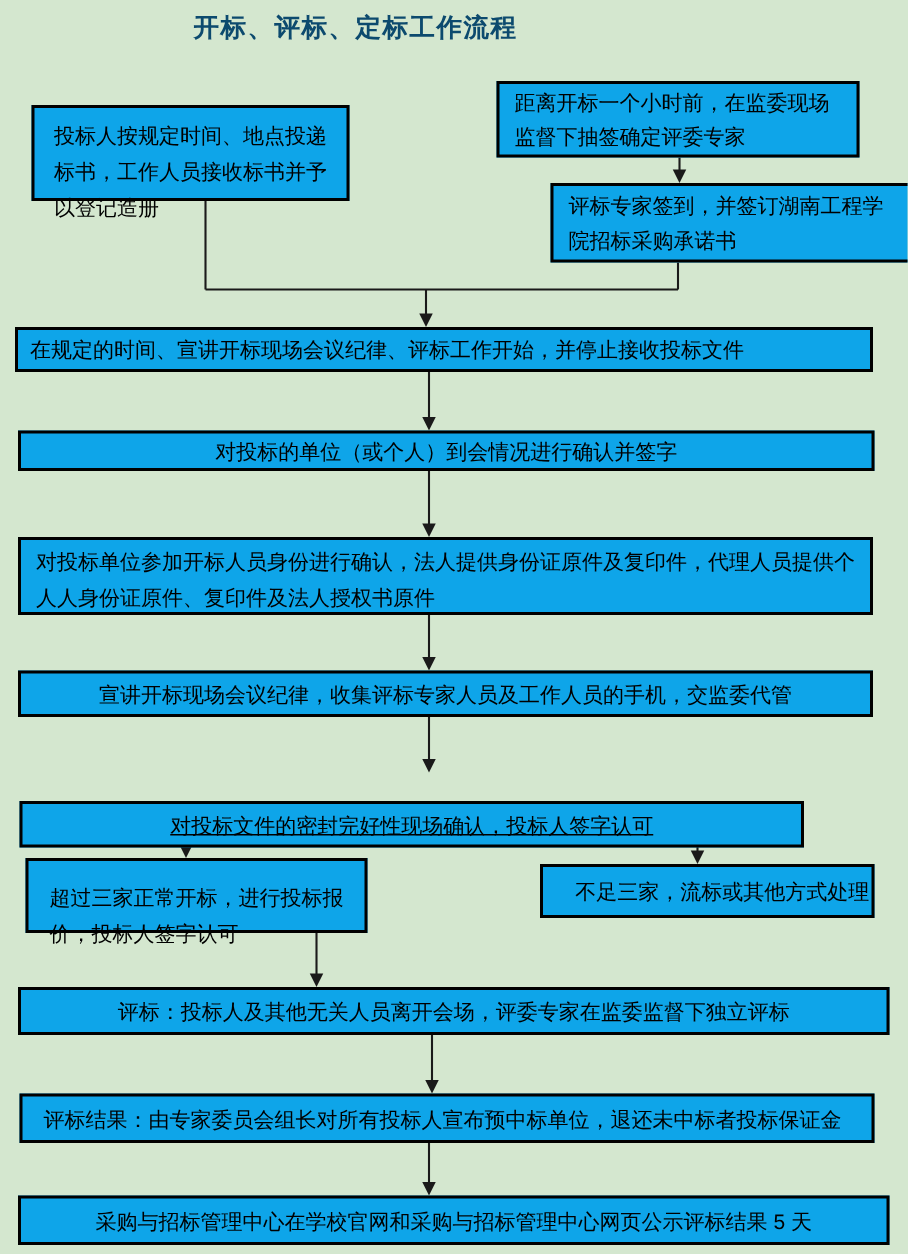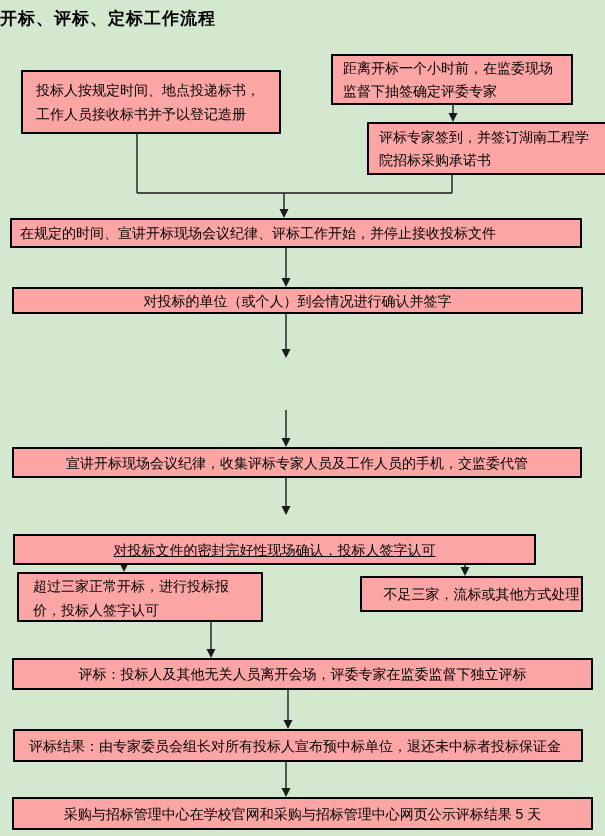--- a/index.html
+++ b/index.html
@@ -14,56 +14,57 @@
     position: relative;
     width: 605px;
     height: 836px;
     overflow: hidden;
   }
   .flow-title {
     position: absolute;
     left: 0;
     top: 7px;
     width: 474px;
+    text-align: center;
     font-size: 17px;
     font-weight: bold;
-    color: #000000;
+    color: #0c4a6e;
     letter-spacing: 1px;
   }
   .node {
     position: absolute;
     box-sizing: border-box;
-    background: #fca5a5;
+    background: #0ea5e9;
     border: 2px solid #000000;
     color: #000;
     font-size: 14px;
     line-height: 24px;
   }
   .node.center {
     display: flex;
     align-items: center;
     justify-content: center;
     text-align: center;
   }
   .node.leftflex {
     display: flex;
     align-items: center;
     justify-content: flex-start;
     text-align: left;
   }
   
-  .n-submit      { left: 21px;  top: 70px;  width: 260px; height: 64px; padding: 6px 12px 0 13px; }
+  .n-submit      { left: 21px;  top: 70px;  width: 212px; height: 64px; padding: 6px 12px 0 13px; }
   .n-draw        { left: 331px; top: 54px;  width: 242px; height: 51px; padding: 1px 8px 0 10px;  line-height: 23px; }
   .n-signin      { left: 331px; top: 122px; width: 242px; height: 53px; padding: 2px 8px 0 10px;  line-height: 23px; margin-left: 36px; }
   .n-announce    { left: 10px;  top: 218px; width: 572px; height: 30px; padding-left: 8px; }
   .n-attendance  { left: 12px;  top: 287px; width: 571px; height: 27px; }
   .n-identity    { left: 12px;  top: 358px; width: 570px; height: 52px; padding: 2px 10px 0 10px; }
   .n-discipline  { left: 12px;  top: 447px; width: 570px; height: 31px; }
   .n-sealing     { left: 13px;  top: 534px; width: 523px; height: 31px; text-decoration: underline; }
-  .n-three-more  { left: 17px;  top: 572px; width: 246px; height: 50px; padding: 0 12px 0 14px; }
+  .n-three-more  { left: 17px;  top: 572px; width: 228px; height: 50px; padding: 12px 12px 0 14px; }
   .n-three-less  { left: 360px; top: 576px; width: 223px; height: 36px; padding-left: 20px; }
   .n-evaluate    { left: 12px;  top: 658px; width: 581px; height: 32px; }
   .n-result      { left: 13px;  top: 729px; width: 570px; height: 33px; padding-left: 14px; }
   .n-publicity   { left: 12px;  top: 797px; width: 581px; height: 33px; }
 
   svg.connectors {
     position: absolute;
     left: 0;
     top: 0;
     pointer-events: none;
@@ -128,20 +129,21 @@
   <div class="node n-submit">投标人按规定时间、地点投递标书，工作人员接收标书并予以登记造册</div>
 
   <div class="node n-draw">距离开标一个小时前，在监委现场监督下抽签确定评委专家</div>
 
   <div class="node n-signin">评标专家签到，并签订湖南工程学院招标采购承诺书</div>
 
   <div class="node n-announce leftflex">在规定的时间、宣讲开标现场会议纪律、评标工作开始，并停止接收投标文件</div>
 
   <div class="node n-attendance center">对投标的单位（或个人）到会情况进行确认并签字</div>
 
+  <div class="node n-identity">对投标单位参加开标人员身份进行确认，法人提供身份证原件及复印件，代理人员提供个人人身份证原件、复印件及法人授权书原件</div>
 
   <div class="node n-discipline center">宣讲开标现场会议纪律，收集评标专家人员及工作人员的手机，交监委代管</div>
 
   <div class="node n-sealing center">对投标文件的密封完好性现场确认，投标人签字认可</div>
 
   <div class="node n-three-more">超过三家正常开标，进行投标报价，投标人签字认可</div>
 
   <div class="node n-three-less center">不足三家，流标或其他方式处理</div>
 
   <div class="node n-evaluate center">评标：投标人及其他无关人员离开会场，评委专家在监委监督下独立评标</div>

